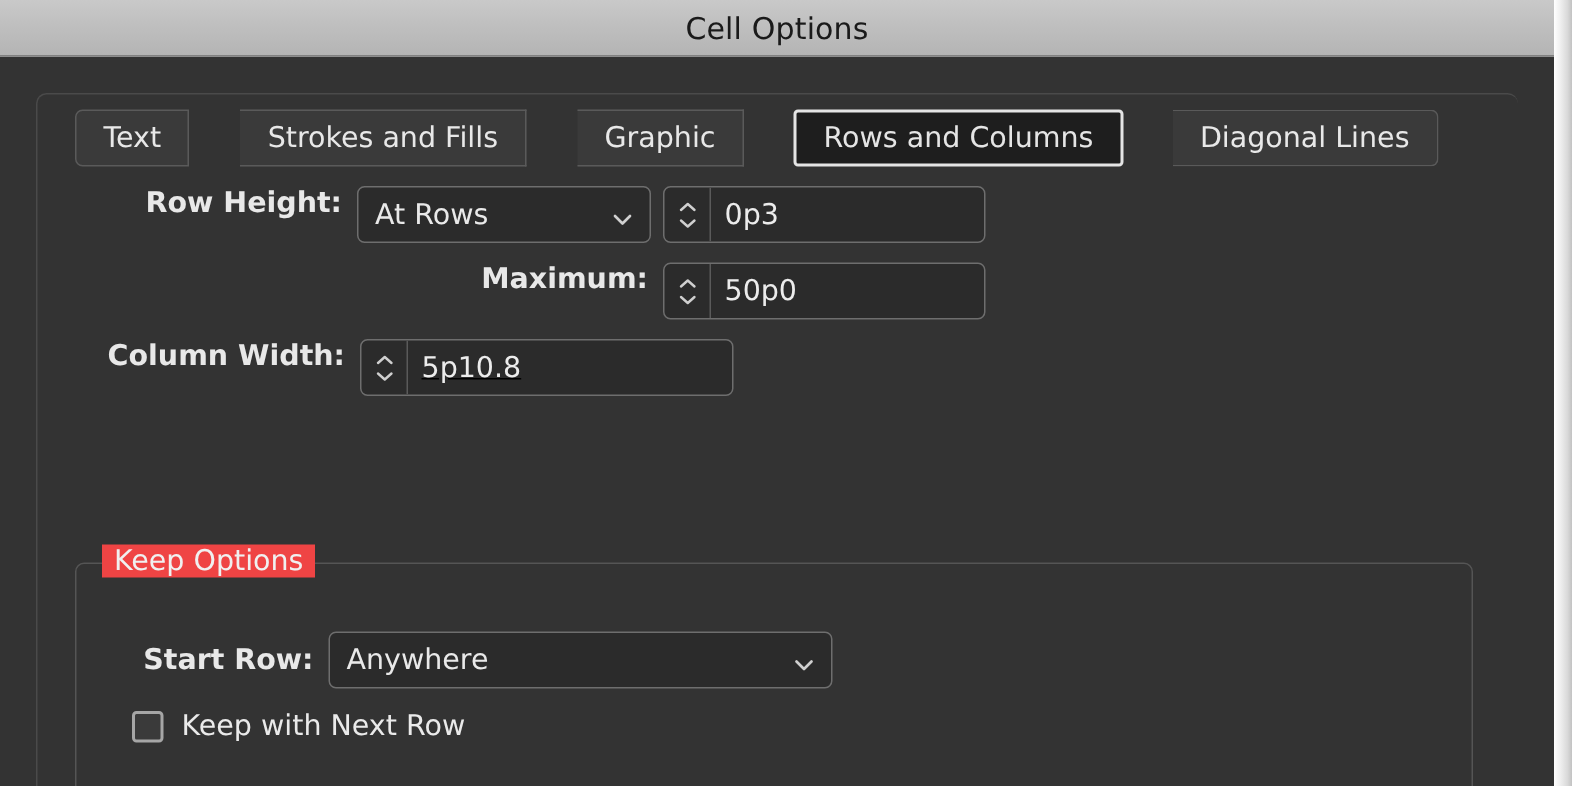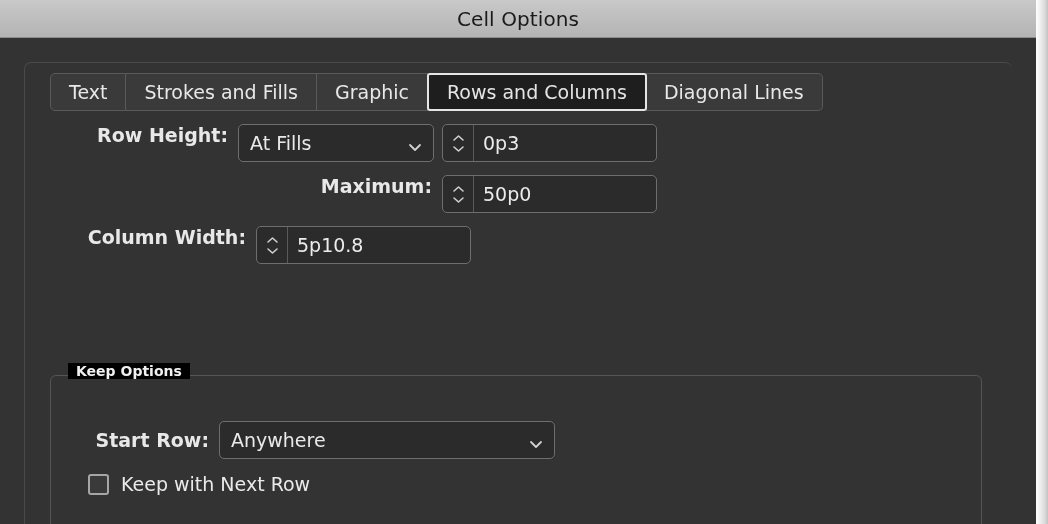--- a/index.html
+++ b/index.html
@@ -78,20 +78,21 @@
 
   
   .tabstrip {
     position: absolute;
     left: 50px;
     top: 34px;
     height: 38px;
     display: flex;
     align-items: stretch;
     z-index: 5;
+    gap: 34px;
   }
   .tab {
     background: #3a3a3a;
     border: 1px solid #5a5a5a;
     border-left: none;
     box-sizing: border-box;
     display: flex;
     align-items: center;
     justify-content: center;
     padding: 0 18px;
@@ -204,24 +205,24 @@
     width: 932px;
     height: 173px;
     border: 1px solid #555555;
     border-radius: 6px;
     box-sizing: border-box;
   }
   .legend {
     position: absolute;
     left: 17px;
     top: -13px;
-    background: #000000;
+    background: #ef4444;
     padding: 0 8px;
-    font-size: 14px;
-    font-weight: bold;
+    font-size: 19px;
+    font-weight: normal;
     color: #f0f0f0;
     white-space: nowrap;
   }
   .fs-row {
     position: absolute;
     display: flex;
     align-items: center;
   }
   .fs-row.startrow { left: 31px; top: 45px; }
   .fs-row.keeprow  { left: 37px; top: 97px; }
@@ -273,21 +274,21 @@
       <div class="tab">
         <span>Diagonal Lines</span>
       </div>
     </div>
 
     <div class="form-area">
 
       <div class="frow">
         <div class="flabel" style="width:228px;">Row Height:</div>
         <div class="select" style="width:196px;">
-          <span>At Fills</span>
+          <span>At Rows</span>
           <span class="chev">
             <svg width="14" height="14" viewBox="0 0 14 14">
               <polyline points="2,5 7,10 12,5" fill="none" stroke="#d0d0d0" stroke-width="1.8" stroke-linecap="round" stroke-linejoin="round"></polyline>
             </svg>
           </span>
         </div>
         <div class="spinfield" style="width:215px; margin-left:8px;">
           <div class="spinner">
             <svg width="13" height="8" viewBox="0 0 13 8">
               <polyline points="2,6 6.5,2 11,6" fill="none" stroke="#cfcfcf" stroke-width="1.6" stroke-linecap="round" stroke-linejoin="round"></polyline>
@@ -309,22 +310,22 @@
             </svg>
             <svg width="13" height="8" viewBox="0 0 13 8">
               <polyline points="2,2 6.5,6 11,2" fill="none" stroke="#cfcfcf" stroke-width="1.6" stroke-linecap="round" stroke-linejoin="round"></polyline>
             </svg>
           </div>
           <div class="spinval">50p0</div>
         </div>
       </div>
 
       <div class="frow">
-        <div class="flabel" style="width:230px;margin-left:16px;">Column Width:</div>
-        <div class="spinfield" style="width:215px;">
+        <div class="flabel" style="width:230px;">Column Width:</div>
+        <div class="spinfield" style="width:249px;text-decoration:underline;">
           <div class="spinner">
             <svg width="13" height="8" viewBox="0 0 13 8">
               <polyline points="2,6 6.5,2 11,6" fill="none" stroke="#cfcfcf" stroke-width="1.6" stroke-linecap="round" stroke-linejoin="round"></polyline>
             </svg>
             <svg width="13" height="8" viewBox="0 0 13 8">
               <polyline points="2,2 6.5,6 11,2" fill="none" stroke="#cfcfcf" stroke-width="1.6" stroke-linecap="round" stroke-linejoin="round"></polyline>
             </svg>
           </div>
           <div class="spinval">5p10.8</div>
         </div>

